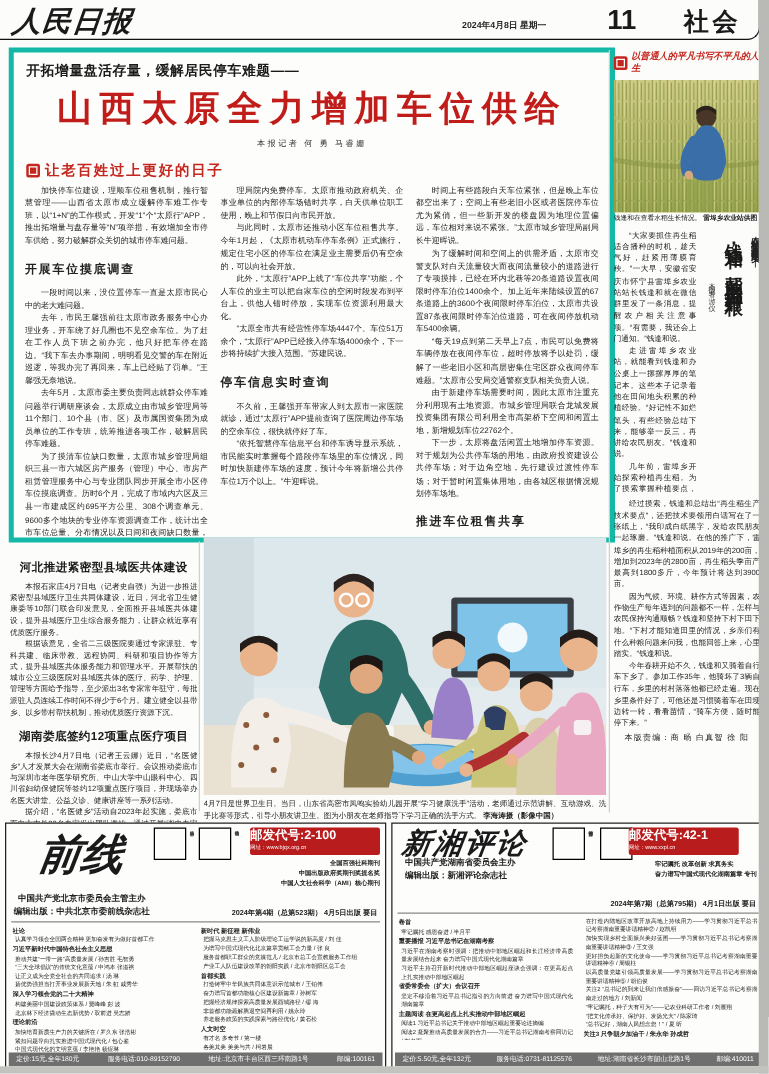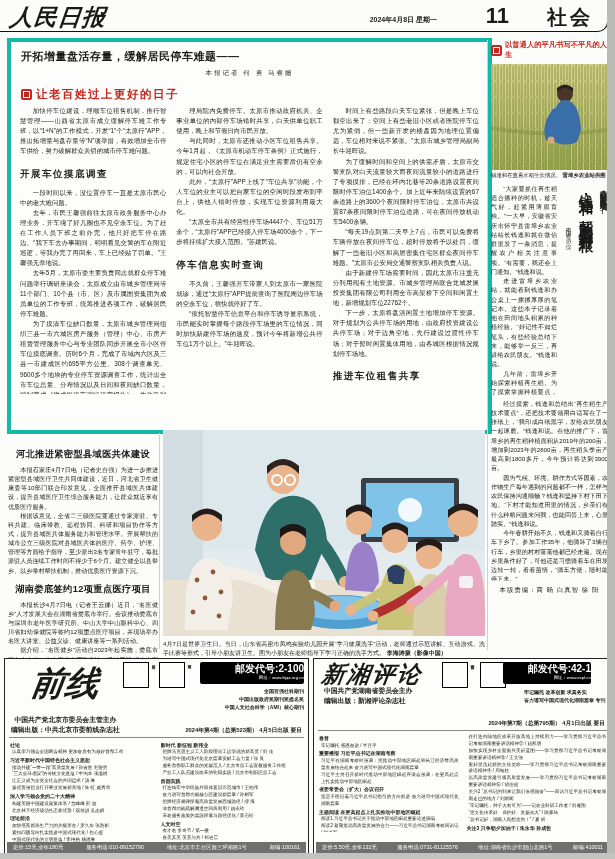--- a/index.html
+++ b/index.html
@@ -37,21 +37,21 @@
   .vrule{position:absolute;top:433px;width:1px;height:216px;background:#cfcfcb;}
   .vrule2{position:absolute;top:40px;width:1px;height:610px;background:#cfcfcb;}
 
   
   .photo-kids{position:absolute;left:163px;top:430px;width:322px;height:206px;overflow:hidden;background:#dfe7ea;}
   .photo-cap{position:absolute;left:163px;top:640px;width:322px;font-size:6px;line-height:1.45;text-align:justify;color:#222;}
   .photo-cap b{font-weight:bold;}
 
   
   .feat{position:absolute;left:491px;top:40px;width:117px;height:612px;overflow:hidden;}
-  .feat-head{display:flex;align-items:center;gap:3px;margin-bottom:4px;}
+  .feat-head{display:flex;align-items:center;gap:3px;margin-bottom:4px;font-style:italic;}
   .feat-head .series-txt{font-size:7.3px;letter-spacing:0;}
   .feat-photo{width:117px;height:106px;overflow:hidden;background:#c7c47d;}
   .feat-cap{font-size:5.4px;line-height:1.4;margin:2px 0 4px 0;text-align:justify;}
   .feat-mid{display:flex;height:212px;overflow:hidden;}
   .feat-mid-text{width:66px;font-size:6.1px;line-height:1.52;text-align:justify;overflow:hidden;}
   .feat-mid-text .tl-p{text-indent:2em;}
   .feat-vert{flex:1;display:flex;flex-direction:row;justify-content:flex-end;gap:3px;padding-left:3px;}
   .v-byline{writing-mode:vertical-rl;font-size:5.6px;color:#333;letter-spacing:2px;padding-top:38px;}
   .v-title{writing-mode:vertical-rl;font-size:14.5px;font-weight:900;letter-spacing:2.5px;}
   .v-kicker{writing-mode:vertical-rl;font-size:7px;font-weight:bold;letter-spacing:1px;color:#222;}
@@ -67,21 +67,21 @@
   .callig{font-family:"DejaVu Serif",serif;font-style:italic;font-weight:bold;transform:skewX(-8deg);}
   .qx-logo{position:absolute;left:26px;top:2px;font-size:34px;}
   .xx-logo{position:absolute;left:8px;top:0px;font-size:23px;letter-spacing:2px;}
   .qr{width:24px;height:24px;border:1px solid #000;background:
       linear-gradient(#000,#000) 1px 1px/6px 6px no-repeat,
       linear-gradient(#000,#000) right 1px top 1px/6px 6px no-repeat,
       linear-gradient(#000,#000) 1px bottom 1px/6px 6px no-repeat,
       repeating-conic-gradient(#000 0 25%,#fff 0 50%) 0 0/4px 4px;}
   .qr-wrap{position:absolute;top:3px;display:flex;gap:2px;}
   .qr-label{writing-mode:vertical-rl;font-size:3.6px;color:#333;line-height:1;}
-  .postal{position:absolute;top:3px;width:104px;height:22px;background:#000000;color:#fff;text-align:right;border-radius:2px;}
+  .postal{position:absolute;top:3px;width:104px;height:22px;background:#b91c1c;color:#fff;text-align:left;border-radius:2px;}
   .postal .big{font-size:10px;font-weight:bold;line-height:13px;}
   .postal .small{font-size:4.4px;line-height:6px;}
   .honors{position:absolute;top:28px;text-align:right;font-size:5px;font-weight:bold;line-height:1.6;color:#222;}
   .sponsor{font-size:6.8px;font-weight:bold;text-align:center;line-height:1.45;color:#222;}
   .issue{font-size:5.8px;font-weight:bold;color:#222;}
   .ad-div{border-top:1px solid #888;margin:2px 4px;}
   .ad-lists{display:flex;gap:8px;padding:1px 5px;height:104px;overflow:hidden;}
   .ad-list{flex:1;font-size:4.6px;line-height:1.5;color:#222;overflow:hidden;text-align:justify;}
   .ad-list .tl-sec{font-weight:bold;font-size:5px;margin-top:1px;}
   .ad-list .tl-it{padding-left:2px;}
@@ -95,20 +95,21 @@
 
   <div class="mast">
     <div class="mast-logo">人民日报</div>
     <div class="mast-date">2024年4月8日  星期一</div>
     <div class="mast-pageno">11</div>
     <div class="mast-section">社会</div>
   </div>
 
   <div class="main-box">
     <div class="kicker">开拓增量盘活存量，缓解居民停车难题——</div>
+    <div class="headline">山西太原全力增加车位供给</div>
     <div class="byline">本报记者  何  勇  马睿姗</div>
     <div class="series-row">
       <span class="tag-icon">
           <i></i>
         </span>
       <span class="series-txt">让老百姓过上更好的日子</span>
     </div>
     <div class="cols">
       <div class="body-col">
           <div class="tl-p">加快停车位建设，理顺车位租售机制，推行智慧管理——山西省太原市成立缓解停车难工作专班，以“1+N”的工作模式，开发“1”个“太原行”APP，推出拓增量与盘存量等“N”项举措，有效增加全市停车供给，努力破解群众关切的城市停车难问题。</div>

